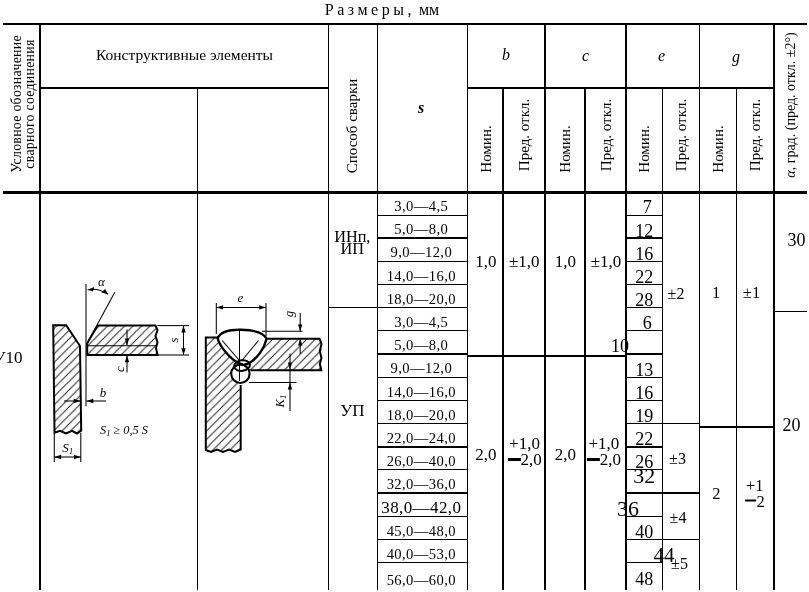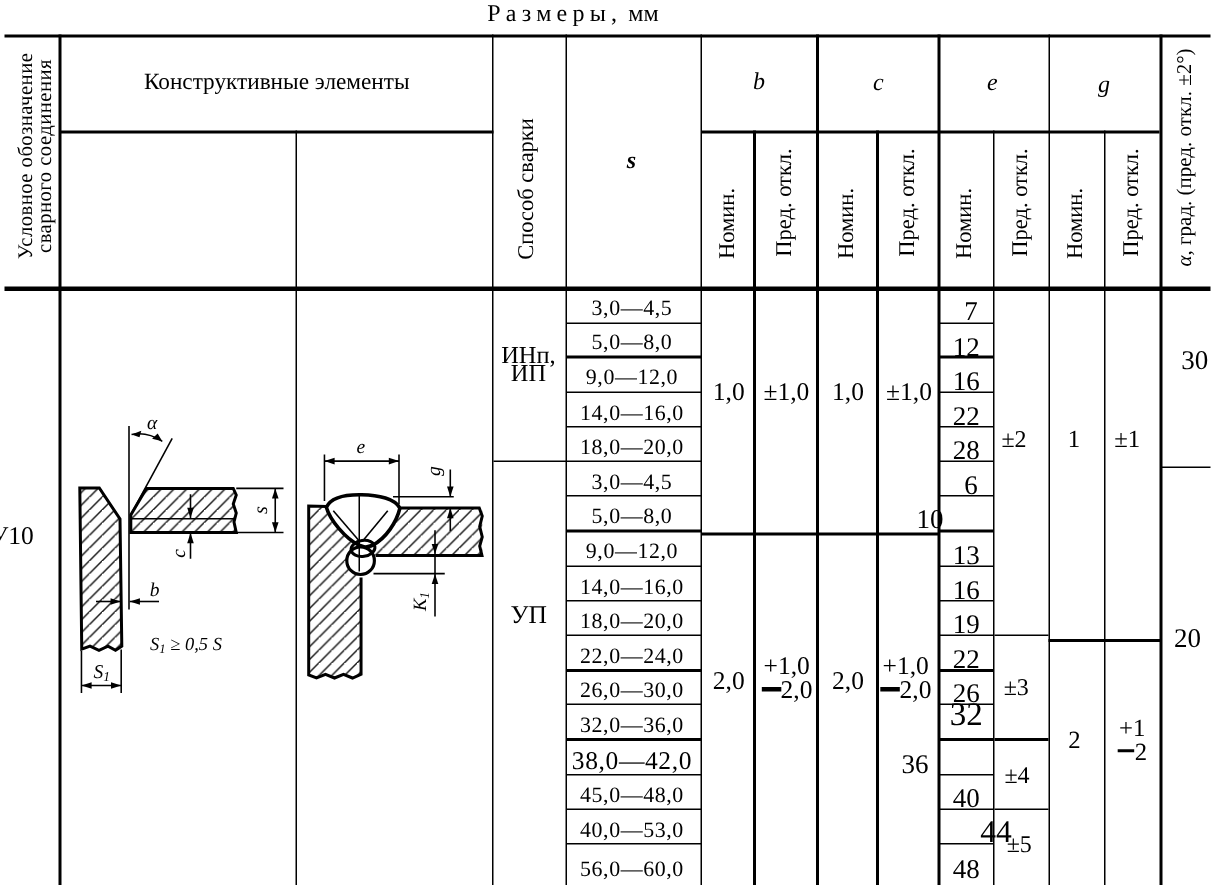--- a/index.html
+++ b/index.html
@@ -138,41 +138,41 @@
 <div class="t" style="left:421.3px;top:229.3px;font-size:14.6px;letter-spacing:0.4px">5,0—8,0</div>
 <div class="t" style="left:421.3px;top:252.3px;font-size:14.6px;letter-spacing:0.4px">9,0—12,0</div>
 <div class="t" style="left:421.3px;top:275.6px;font-size:14.6px;letter-spacing:0.4px">14,0—16,0</div>
 <div class="t" style="left:421.3px;top:298.6px;font-size:14.6px;letter-spacing:0.4px">18,0—20,0</div>
 <div class="t" style="left:421.3px;top:321.6px;font-size:14.6px;letter-spacing:0.4px">3,0—4,5</div>
 <div class="t" style="left:421.3px;top:345.0px;font-size:14.6px;letter-spacing:0.4px">5,0—8,0</div>
 <div class="t" style="left:421.3px;top:368.4px;font-size:14.6px;letter-spacing:0.4px">9,0—12,0</div>
 <div class="t" style="left:421.3px;top:391.5px;font-size:14.6px;letter-spacing:0.4px">14,0—16,0</div>
 <div class="t" style="left:421.3px;top:414.5px;font-size:14.6px;letter-spacing:0.4px">18,0—20,0</div>
 <div class="t" style="left:421.3px;top:437.9px;font-size:14.6px;letter-spacing:0.4px">22,0—24,0</div>
-<div class="t" style="left:421.3px;top:461.0px;font-size:14.6px;letter-spacing:0.4px">26,0—30,0</div>
+<div class="t" style="left:421.3px;top:461.0px;font-size:14.6px;letter-spacing:0.4px">26,0—40,0</div>
 <div class="t" style="left:421.3px;top:484.0px;font-size:14.6px;letter-spacing:0.4px">32,0—36,0</div>
 <div class="t" style="left:421.3px;top:507.3px;font-size:17px;letter-spacing:0.4px">38,0—42,0</div>
 <div class="t" style="left:421.3px;top:530.5px;font-size:14.6px;letter-spacing:0.4px">45,0—48,0</div>
 <div class="t" style="left:421.3px;top:553.5px;font-size:14.6px;letter-spacing:0.4px">40,0—53,0</div>
 <div class="t" style="left:421.3px;top:580.3px;font-size:14.6px;letter-spacing:0.4px">56,0—60,0</div>
 
 <div class="t" style="left:647.3px;top:207.4px;font-size:18px">7</div>
 <div class="t" style="left:644.2px;top:230.6px;font-size:18px">12</div>
 <div class="t" style="left:644.2px;top:253.6px;font-size:18px">16</div>
 <div class="t" style="left:644.2px;top:276.9px;font-size:18px">22</div>
 <div class="t" style="left:644.2px;top:299.9px;font-size:18px">28</div>
 <div class="t" style="left:647.3px;top:322.9px;font-size:18px">6</div>
 <div class="t" style="left:620px;top:346.3px;font-size:18px">10</div>
 <div class="t" style="left:644.2px;top:369.7px;font-size:18px">13</div>
 <div class="t" style="left:644.2px;top:392.8px;font-size:18px">16</div>
 <div class="t" style="left:644.2px;top:415.8px;font-size:18px">19</div>
 <div class="t" style="left:644.2px;top:439.2px;font-size:18px">22</div>
 <div class="t" style="left:644.2px;top:462.3px;font-size:18px">26</div>
 <div class="t" style="left:644.2px;top:476px;font-size:22px">32</div>
-<div class="t" style="left:610px;top:508.6px;font-size:18px">36</div>
+<div class="t" style="left:628px;top:508.6px;font-size:22px">36</div>
 <div class="t" style="left:644.2px;top:531.8px;font-size:18px">40</div>
 <div class="t" style="left:664px;top:554.8px;font-size:21px">44</div>
 <div class="t" style="left:644.2px;top:578.6px;font-size:18px">48</div>
 
 <div class="t" style="left:485.8px;top:261.2px;font-size:17px">1,0</div>
 
 <div class="t" style="left:524.3px;top:261.2px;font-size:17px">±1,0</div>
 
 <div class="t" style="left:565.3px;top:261.2px;font-size:17px">1,0</div>
 

